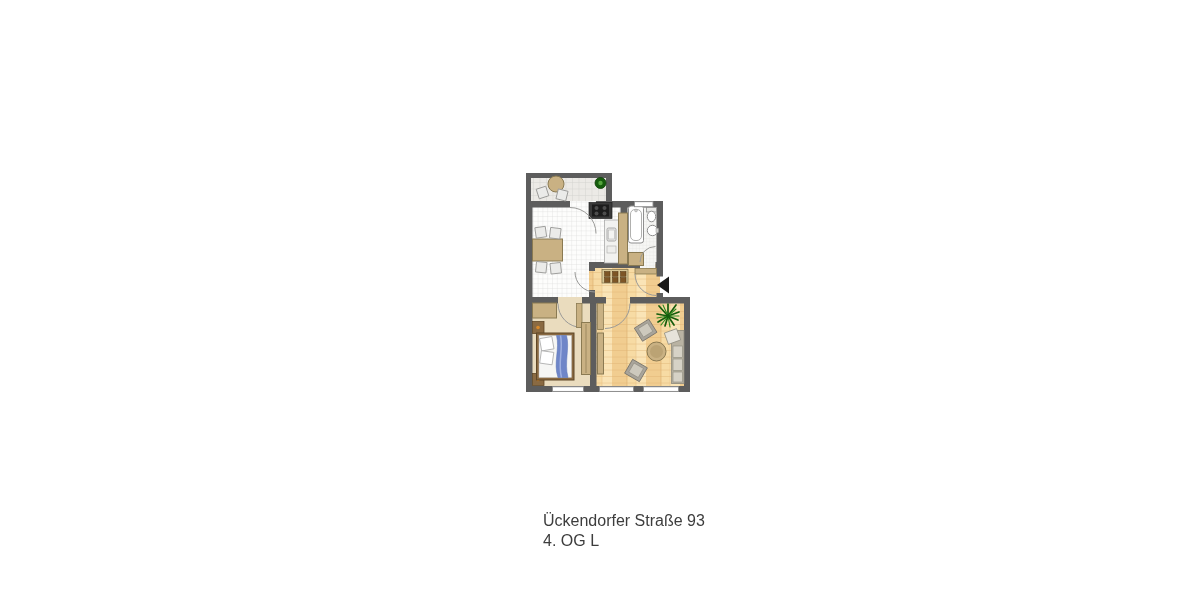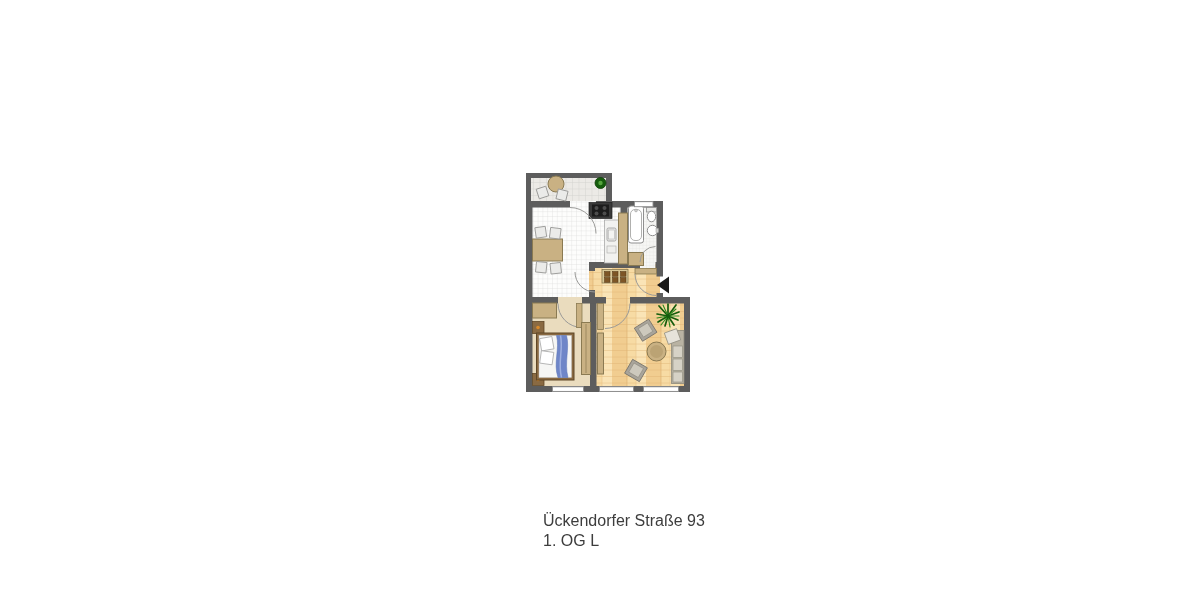--- a/index.html
+++ b/index.html
@@ -236,16 +236,16 @@
   <g>
     <rect class="win" x="552.5" y="386.8" width="31" height="4.6"></rect>
     <rect class="win" x="599.5" y="386.8" width="34" height="4.6"></rect>
     <rect class="win" x="643.5" y="386.8" width="35" height="4.6"></rect>
     <rect class="win" x="634.5" y="201.7" width="18.5" height="5"></rect>
   </g>
 </svg>
 
 <div class="caption">
   <div>Ückendorfer Straße 93</div>
-  <div>1. OG L</div>
+  <div>4. OG L</div>
 </div>
 
 </div>
 
 </body></html>

